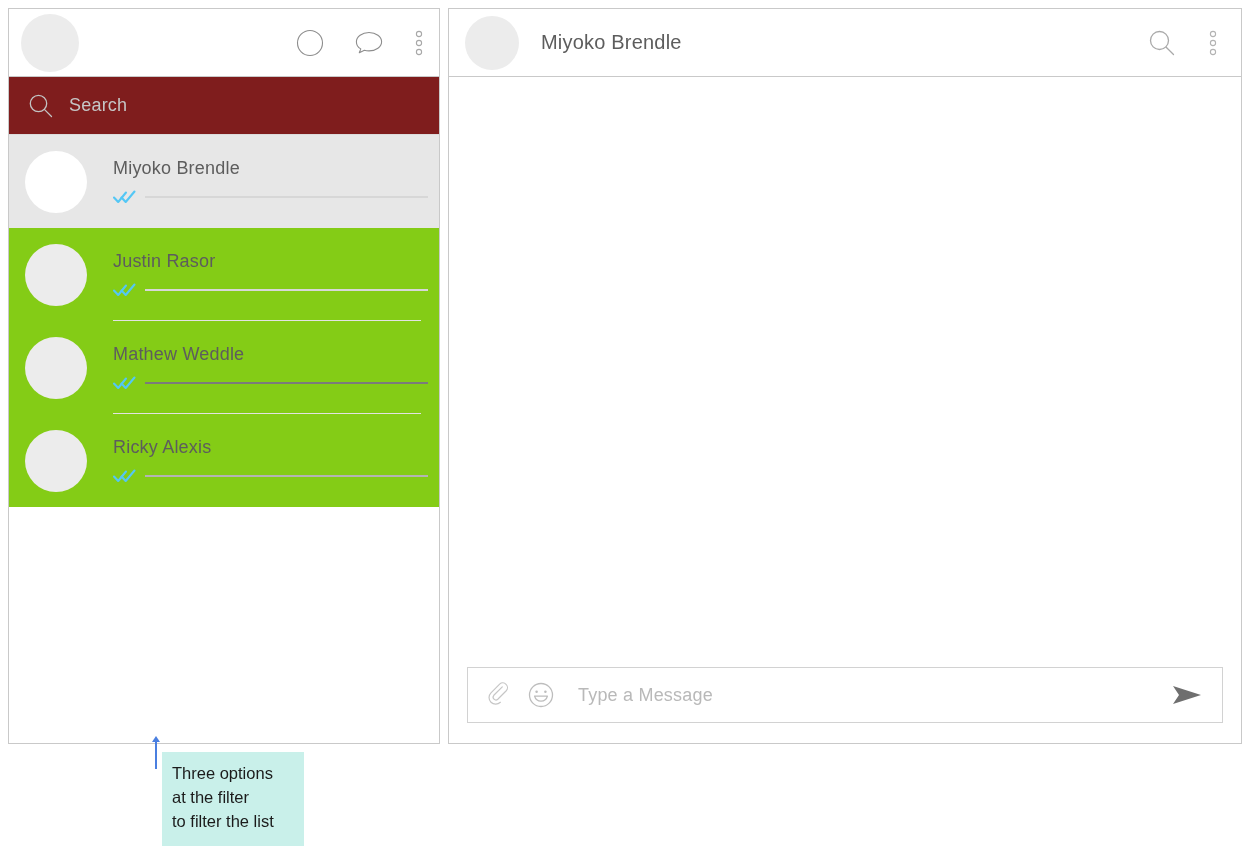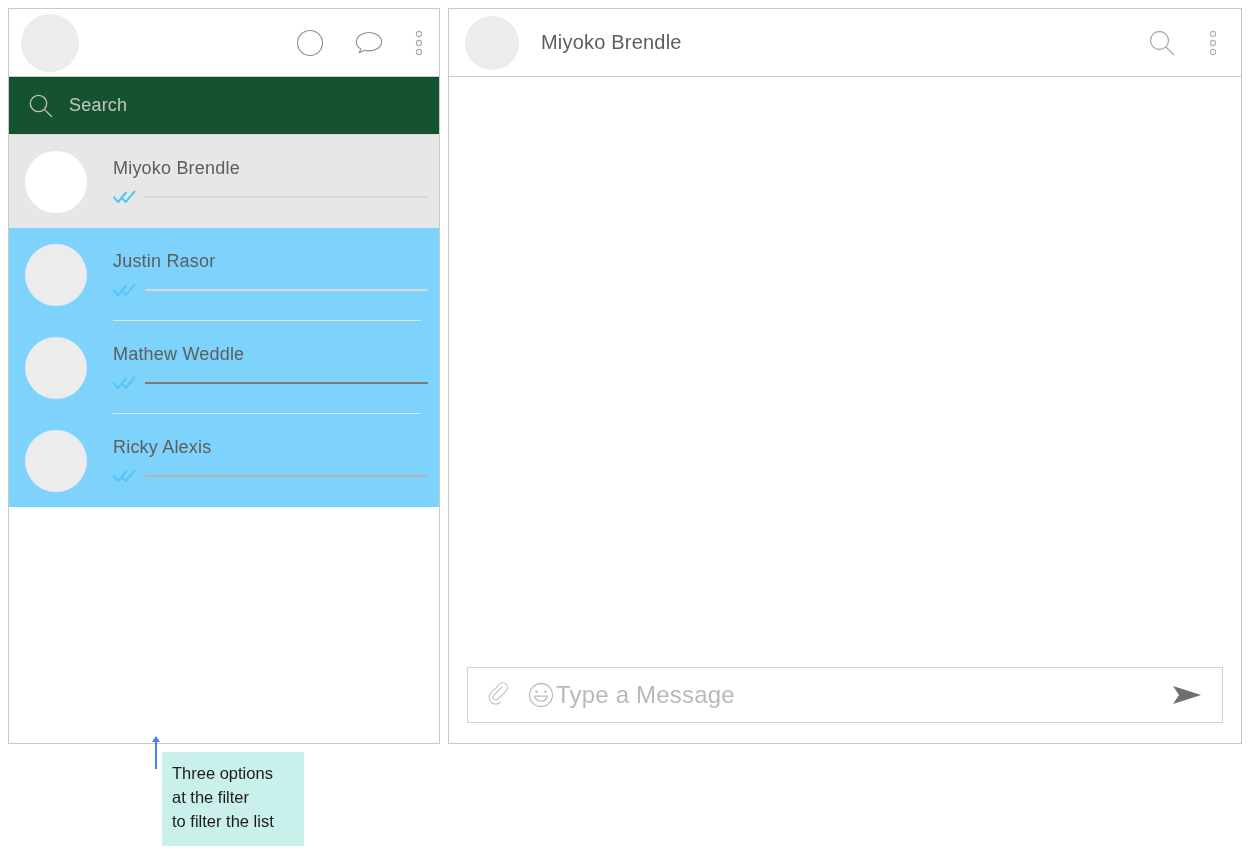--- a/index.html
+++ b/index.html
@@ -67,21 +67,21 @@
 
   
   .search-row {
     height: 58px;
     flex: 0 0 58px;
     box-sizing: border-box;
     border-bottom: 1px solid #dcdcdc;
     display: flex;
     align-items: center;
     padding: 0 14px 0 18px;
-    background: #14532d;
+    background: #7f1d1d;
   }
   .search-placeholder {
     margin-left: 14px;
     color: #c6c6c6;
     font-size: 18px;
     letter-spacing: .2px;
   }
 
   
   .conv-list {
@@ -90,21 +90,21 @@
     background: #ffffff;
   }
 
   .conv-item {
     position: relative;
     height: 93px;
     box-sizing: border-box;
     display: flex;
     align-items: center;
     padding: 0 14px 0 16px;
-    background: #7dd3fc;
+    background: #84cc16;
   }
   .conv-item.selected {
     background: #e7e7e7;
   }
   .conv-item .sep {
     position: absolute;
     left: 104px;
     right: 18px;
     bottom: 0;
     height: 1px;
@@ -214,22 +214,23 @@
     height: 56px;
     box-sizing: border-box;
     border: 1px solid #d2d2d2;
     display: flex;
     align-items: center;
     padding: 0 18px 0 18px;
     background: #ffffff;
   }
   .composer .ico + .ico { margin-left: 14px; }
   .composer-placeholder {
+    margin-left: 22px;
     color: #b9b9b9;
-    font-size: 24px;
+    font-size: 18px;
     letter-spacing: .2px;
     flex: 1 1 auto;
   }
 
   
   .annot-arrow {
     position: absolute;
     left: 155px;
     top: 741px;
     width: 2px;

